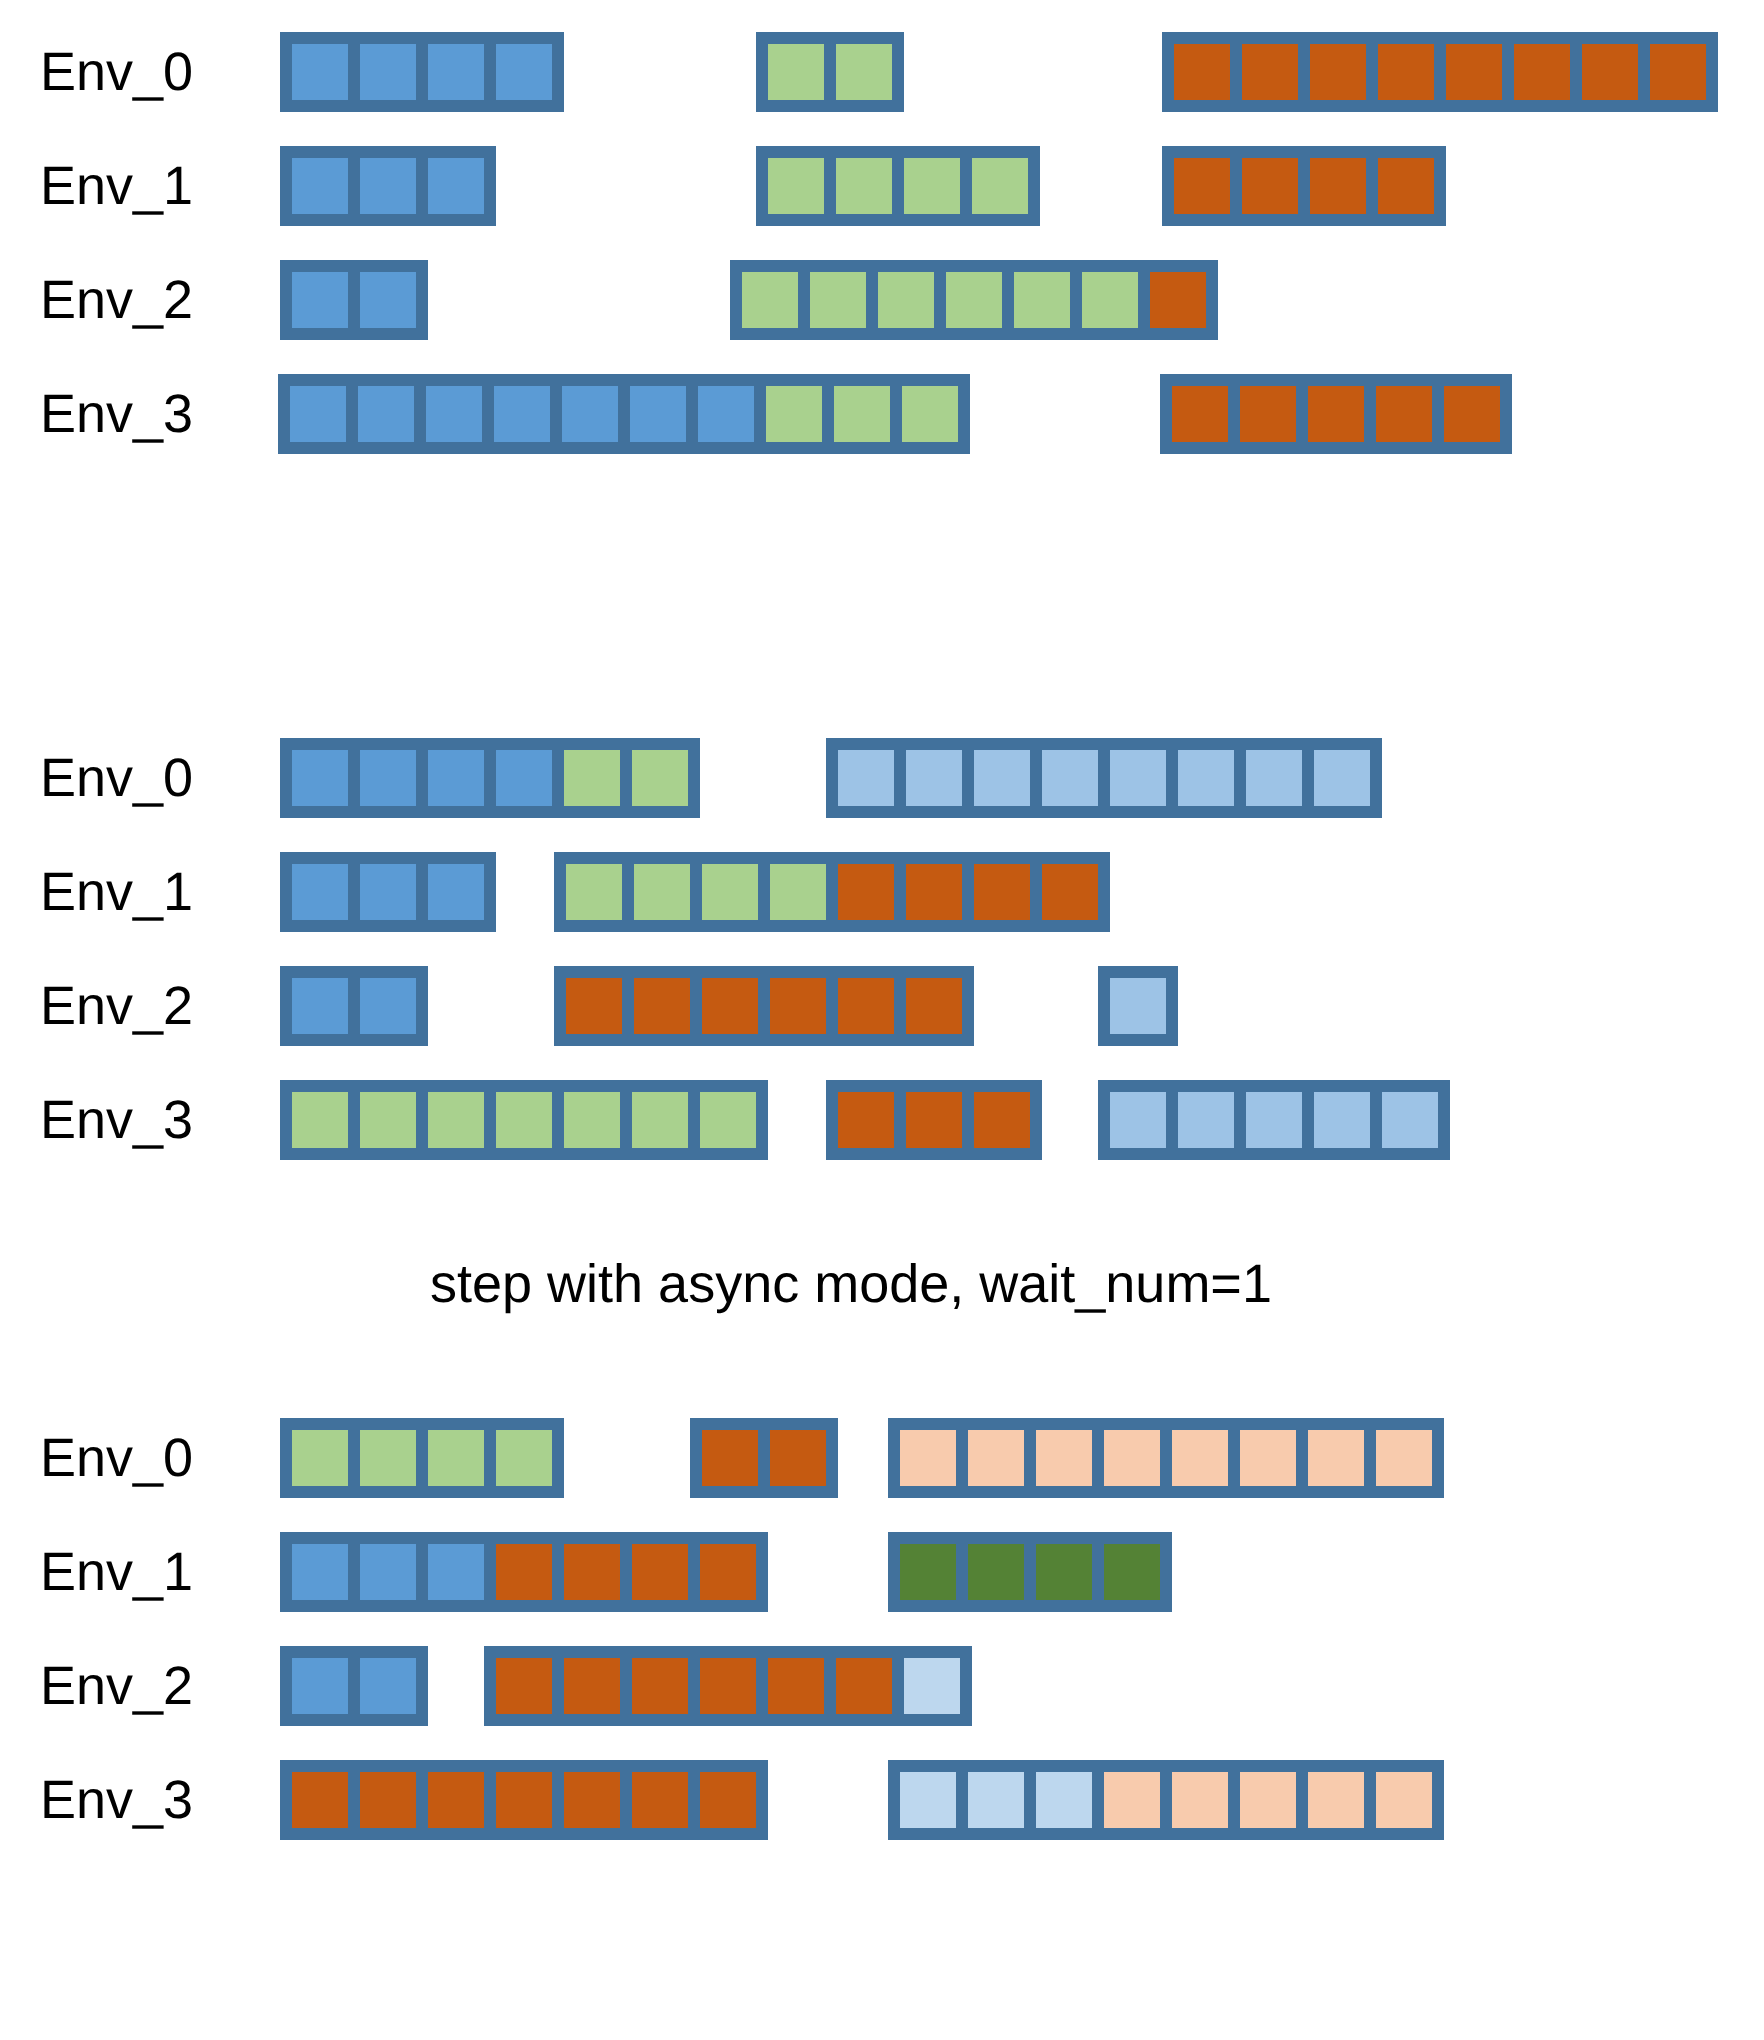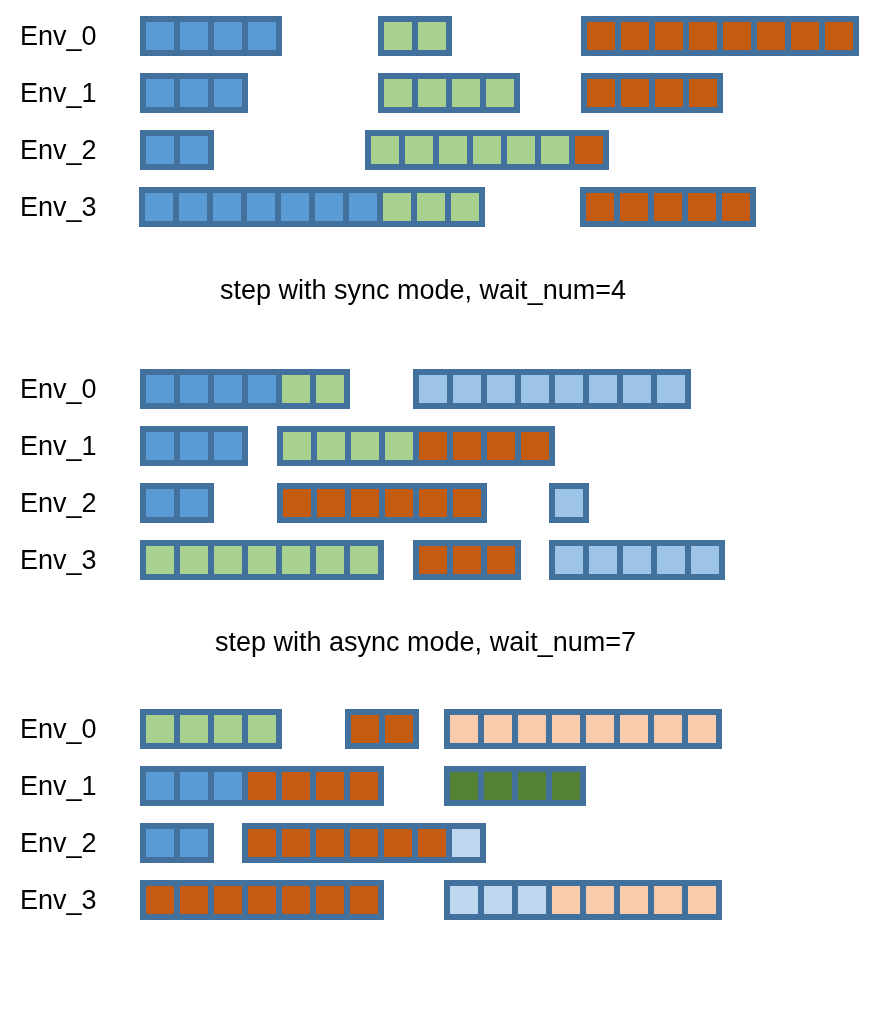--- a/index.html
+++ b/index.html
@@ -118,21 +118,20 @@
         <div class="cell" style="background: rgb(169, 209, 142);"></div>
       </div>
       <div class="bar" style="left: 580px; top: 187px; background: rgb(65, 113, 156);">
         <div class="cell" style="background: rgb(197, 90, 17);"></div>
         <div class="cell" style="background: rgb(197, 90, 17);"></div>
         <div class="cell" style="background: rgb(197, 90, 17);"></div>
         <div class="cell" style="background: rgb(197, 90, 17);"></div>
         <div class="cell" style="background: rgb(197, 90, 17);"></div>
       </div>
     </div>
-    <div class="caption" style="left: 220px; top: 275px;">step with sync mode, wait_num=4</div>
     <div>
       <div class="env-label" style="top: 369px;">Env_0</div>
       <div class="bar" style="left: 140px; top: 369px; background: rgb(65, 113, 156);">
         <div class="cell" style="background: rgb(91, 155, 213);"></div>
         <div class="cell" style="background: rgb(91, 155, 213);"></div>
         <div class="cell" style="background: rgb(91, 155, 213);"></div>
         <div class="cell" style="background: rgb(91, 155, 213);"></div>
         <div class="cell" style="background: rgb(169, 209, 142);"></div>
         <div class="cell" style="background: rgb(169, 209, 142);"></div>
       </div>
@@ -194,21 +193,21 @@
         <div class="cell" style="background: rgb(197, 90, 17);"></div>
       </div>
       <div class="bar" style="left: 549px; top: 540px; background: rgb(65, 113, 156);">
         <div class="cell" style="background: rgb(157, 195, 230);"></div>
         <div class="cell" style="background: rgb(157, 195, 230);"></div>
         <div class="cell" style="background: rgb(157, 195, 230);"></div>
         <div class="cell" style="background: rgb(157, 195, 230);"></div>
         <div class="cell" style="background: rgb(157, 195, 230);"></div>
       </div>
     </div>
-    <div class="caption" style="left: 215px; top: 627px;">step with async mode, wait_num=7</div>
+    <div class="caption" style="left: 215px; top: 627px;">step with async mode, wait_num=1</div>
     <div>
       <div class="env-label" style="top: 709px;">Env_0</div>
       <div class="bar" style="left: 140px; top: 709px; background: rgb(65, 113, 156);">
         <div class="cell" style="background: rgb(169, 209, 142);"></div>
         <div class="cell" style="background: rgb(169, 209, 142);"></div>
         <div class="cell" style="background: rgb(169, 209, 142);"></div>
         <div class="cell" style="background: rgb(169, 209, 142);"></div>
       </div>
       <div class="bar" style="left: 345px; top: 709px; background: rgb(65, 113, 156);">
         <div class="cell" style="background: rgb(197, 90, 17);"></div>

